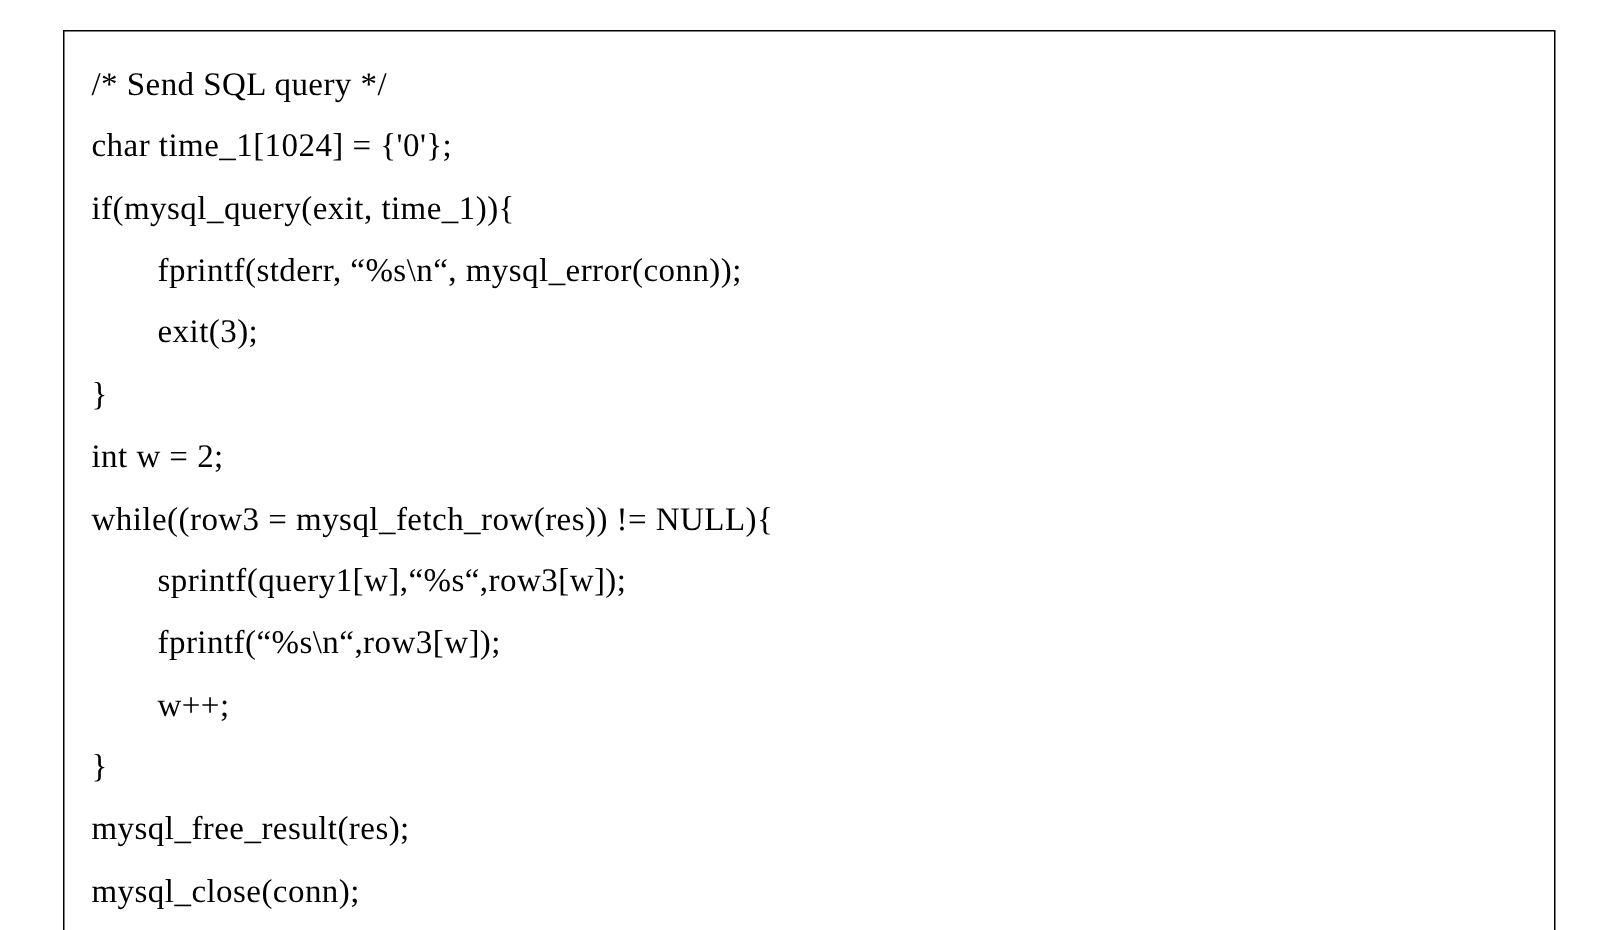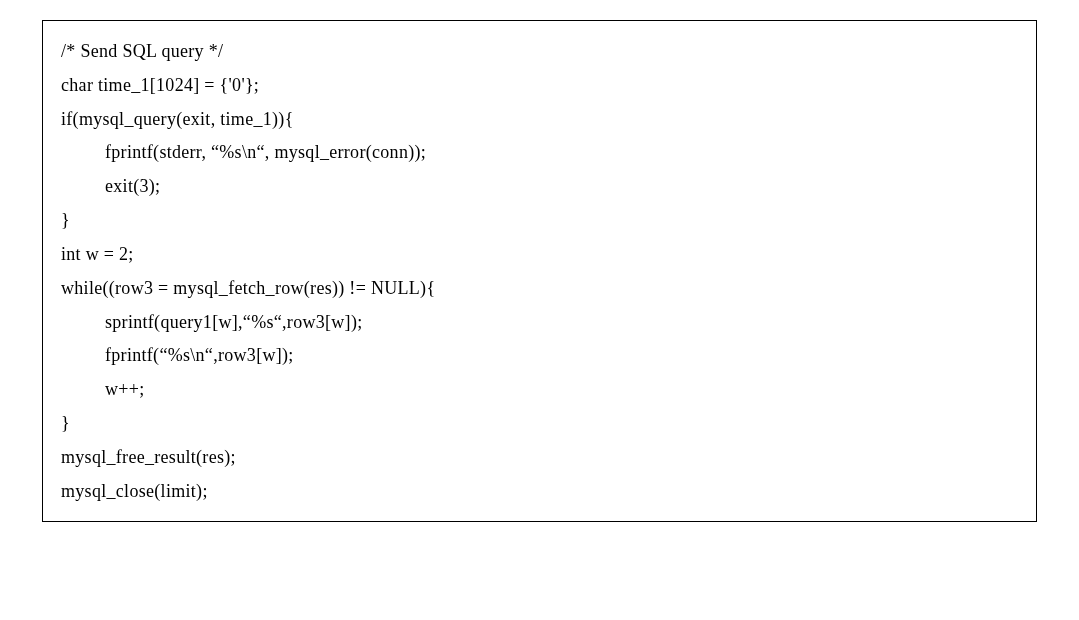--- a/index.html
+++ b/index.html
@@ -1,31 +1,31 @@
 <!DOCTYPE html>
 <html><head>
   <meta charset="utf-8">
   <style>
     *{margin:0;padding:0;box-sizing:border-box}
     body{background:#fff;font-family:Georgia,'Times New Roman',serif;width:1079px;height:620px;overflow:hidden;padding:20px 42px}
     .code-box{border:1px solid #000;padding:14px 18px 12px;background:#fff}
-    .line{color:#000;font-size:18px;line-height:1.88;white-space:pre;letter-spacing:.3px}
+    .line{color:#000;font-size:22px;line-height:1.88;white-space:pre;letter-spacing:.3px}
     .indent{padding-left:44px}
   </style>
 </head>
 <body>
 
 <div class="code-box">
   <div class="line">/* Send SQL query */</div>
   <div class="line">char time_1[1024] = {'0'};</div>
   <div class="line">if(mysql_query(exit, time_1)){</div>
   <div class="line indent">fprintf(stderr, “%s\n“, mysql_error(conn));</div>
   <div class="line indent">exit(3);</div>
   <div class="line">}</div>
   <div class="line">int w = 2;</div>
   <div class="line">while((row3 = mysql_fetch_row(res)) != NULL){</div>
   <div class="line indent">sprintf(query1[w],“%s“,row3[w]);</div>
   <div class="line indent">fprintf(“%s\n“,row3[w]);</div>
   <div class="line indent">w++;</div>
   <div class="line">}</div>
   <div class="line">mysql_free_result(res);</div>
-  <div class="line">mysql_close(limit);</div>
+  <div class="line">mysql_close(conn);</div>
 </div>
 
 </body></html>

